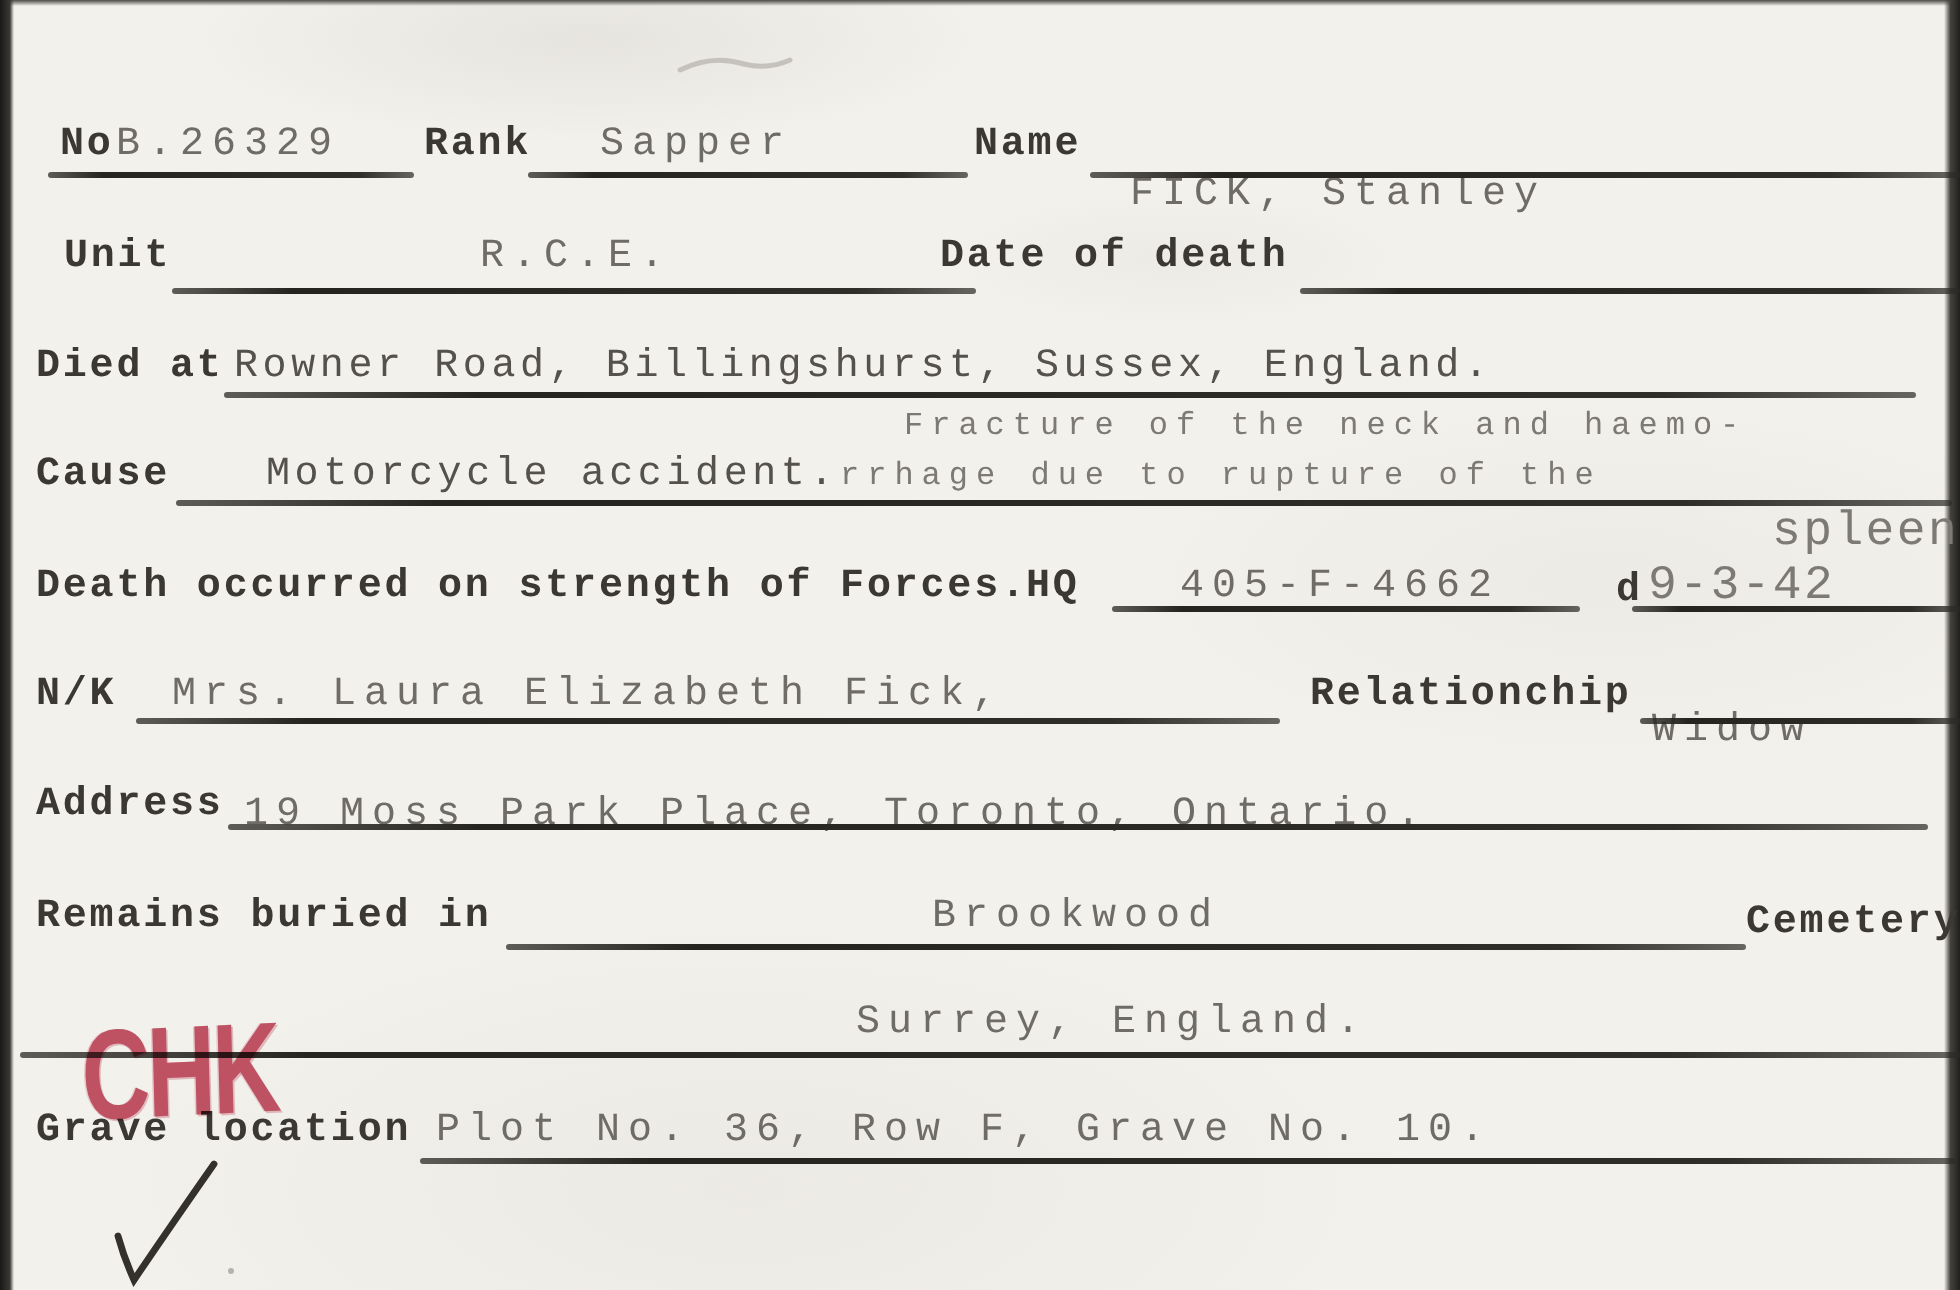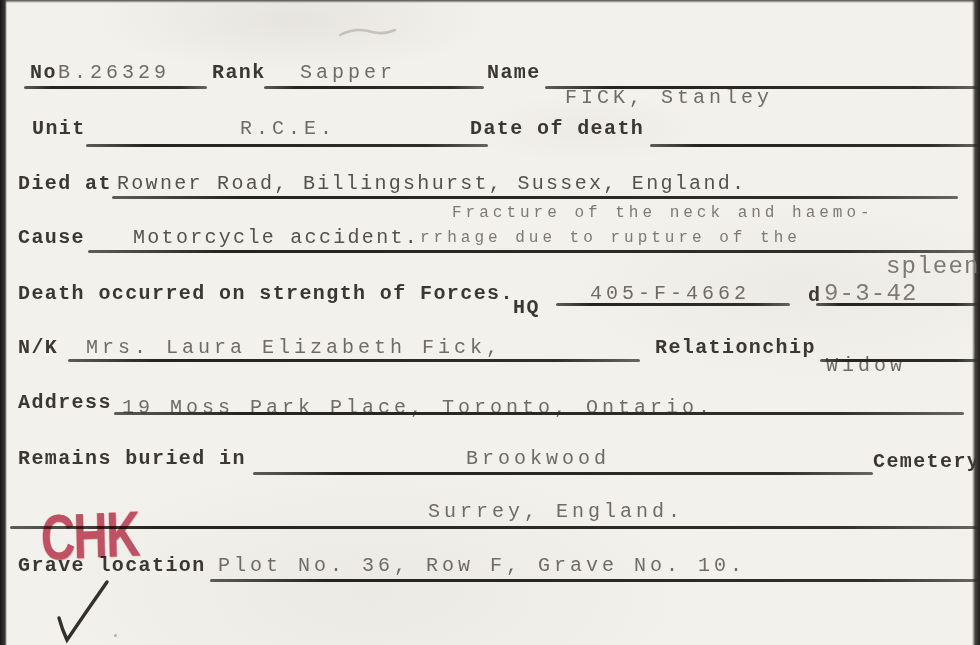--- a/index.html
+++ b/index.html
@@ -73,21 +73,21 @@
   <div class="rule" style="left:112px;top:196px;width:846px;"></div>
 
   <span class="abs val-lt" style="left:452px;top:201px;">Fracture of the neck and haemo-</span>
   <span class="abs lbl" style="left:18px;top:226px;">Cause</span>
   <span class="abs val-mid" style="left:133px;top:226px;">Motorcycle accident.</span>
   <span class="abs val-lt" style="left:420px;top:226px;">rrhage due to rupture of the</span>
   <div class="rule" style="left:88px;top:250px;width:888px;"></div>
   <span class="abs val-tight" style="left:886px;top:255px;">spleen.</span>
 
   <span class="abs lbl" style="left:18px;top:282px;">Death occurred on strength of Forces.</span>
-  <span class="abs lbl" style="left:513px;top:296px;text-align:right;">HQ</span>
+  <span class="abs lbl" style="left:513px;top:282px;text-align:right;">HQ</span>
   <span class="abs val" style="left:590px;top:282px;">405-F-4662</span>
   <span class="abs lbl" style="left:808px;top:284px;">d</span>
   <span class="abs val-tight" style="left:824px;top:282px;">9-3-42</span>
   <div class="rule" style="left:556px;top:303px;width:234px;"></div>
   <div class="rule" style="left:816px;top:303px;width:164px;"></div>
 
   <span class="abs lbl" style="left:18px;top:336px;">N/K</span>
   <span class="abs lbl" style="left:655px;top:336px;">Relationchip</span>
   <span class="abs val" style="left:86px;top:336px;">Mrs. Laura Elizabeth Fick,</span>
   <span class="abs val" style="left:826px;top:354px;">Widow</span>

